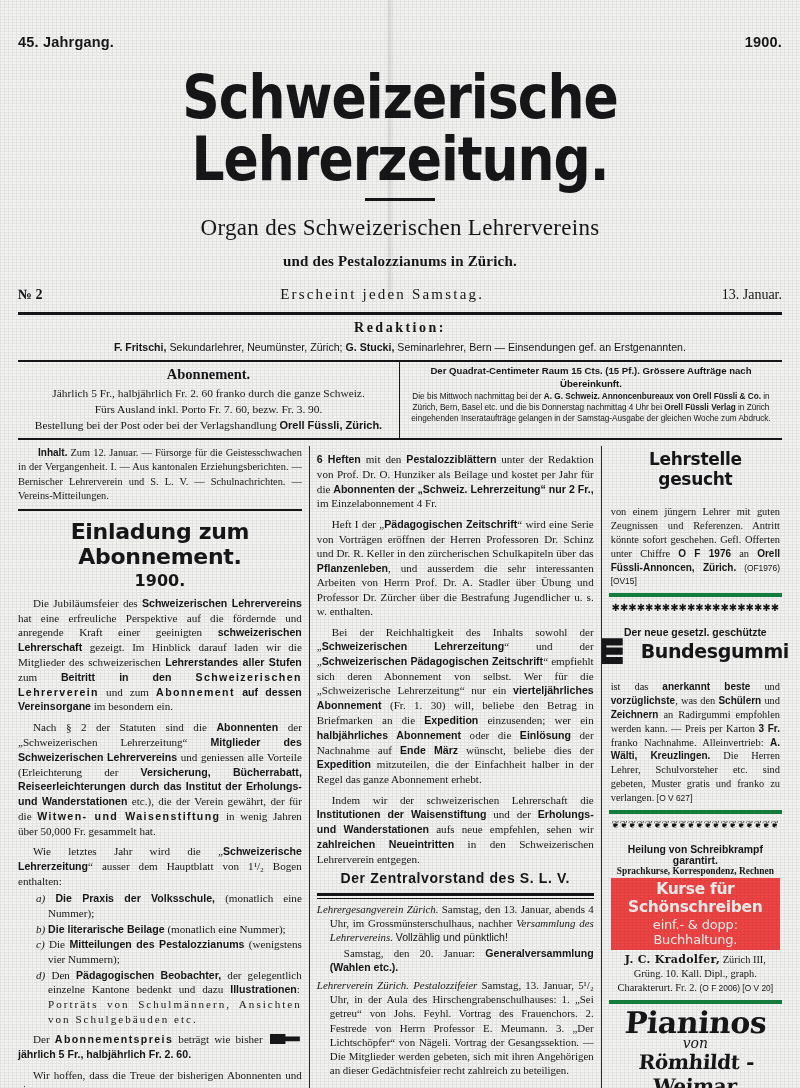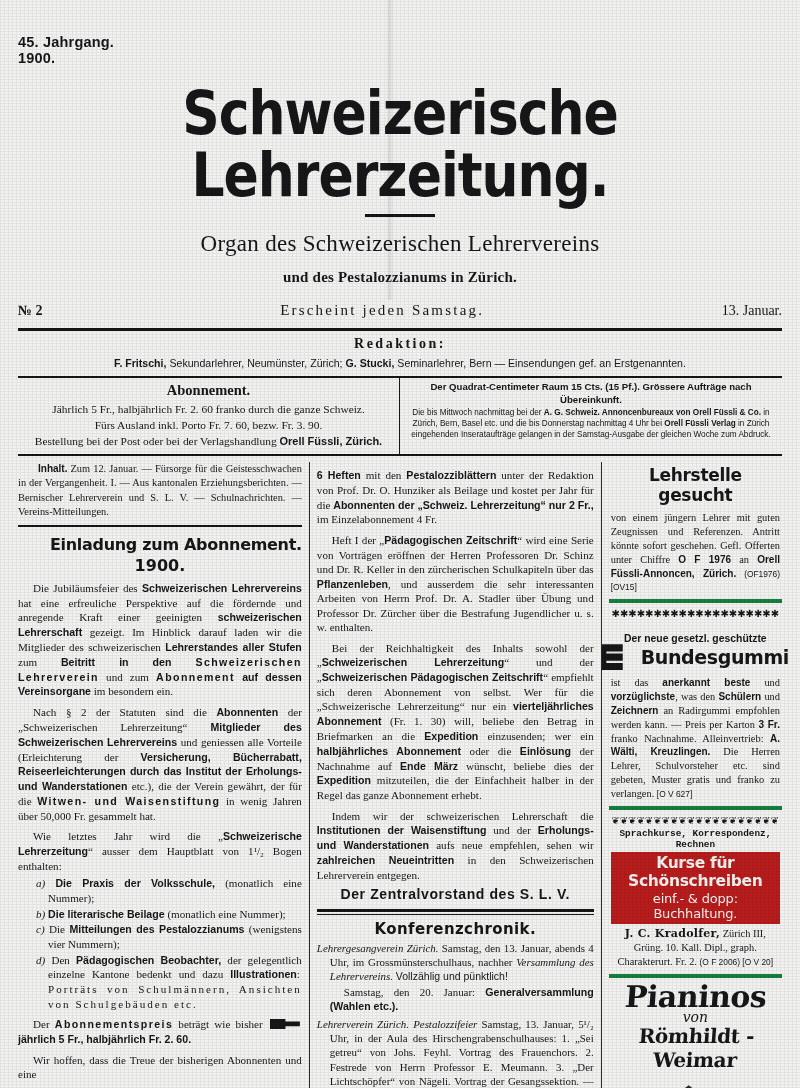--- a/index.html
+++ b/index.html
@@ -10,21 +10,21 @@
     color:#17171a;
     overflow:hidden;
     position:relative;
   }
   .page { position:relative; width:800px; height:1088px; padding:0; box-sizing:border-box; }
 
   
   .masthead { padding:34px 18px 0 18px; }
   .issue-line { display:flex; justify-content:space-between; align-items:baseline;
     font-family:"Liberation Sans", sans-serif; font-weight:bold; font-size:14.5px;
-    letter-spacing:.2px;flex-direction:column; }
+    letter-spacing:.2px; }
   .paper-title { text-align:center; font-family:"DejaVu Sans", sans-serif;
     font-weight:bold; font-size:52px; line-height:1.02; letter-spacing:-1px;
     margin:16px 0 0 0; transform:scaleY(1.18); transform-origin:top center; }
   .title-rule { width:70px; height:3px; background:#17171a; margin:26px auto 0 auto; }
   .organ { text-align:center; font-size:23px; margin-top:14px; letter-spacing:.3px; }
   .sub-organ { text-align:center; font-size:15px; font-weight:bold; margin-top:12px;
     font-family:"Liberation Serif", serif; letter-spacing:.2px; }
   .issue-row { display:flex; justify-content:space-between; align-items:baseline;
     margin-top:16px; font-size:14px; }
   .issue-no { font-weight:bold; font-size:14px; }
@@ -62,22 +62,22 @@
   .col { box-sizing:border-box; }
   .col-a { width:38.2%; padding-right:7px; border-right:1.2px solid #2a2a2c; }
   .col-b { width:38.2%; padding:0 7px; border-right:1.2px solid #2a2a2c; }
   .col-c { width:23.6%; padding-left:7px; }
 
   .inhalt { font-size:10.4px; line-height:1.36; text-align:justify;
     text-indent:20px; }
   .inhalt b { font-family:"Liberation Sans", sans-serif; font-weight:bold; font-size:10px; }
   .inhalt-rule { height:2.2px; background:#17171a; margin:6px 0 0 0; }
 
-  .einladung { text-align:right; font-family:"DejaVu Sans", sans-serif;
-    font-weight:bold; font-size:16px; margin-top:8px; letter-spacing:-.3px; }
+  .einladung { text-align:center; font-family:"DejaVu Sans", sans-serif;
+    font-weight:bold; font-size:22px; margin-top:8px; letter-spacing:-.3px; }
   .einladung-year { text-align:center; font-family:"DejaVu Sans", sans-serif;
     font-weight:bold; font-size:16px; margin-top:2px; }
 
   p.body { font-size:11.1px; line-height:1.305; text-align:justify; margin:6px 0 0 0;
     text-indent:15px; hyphens:auto; }
   p.body.noind { text-indent:0; }
   .bd { font-family:"Liberation Sans", sans-serif; font-weight:bold; font-size:10.6px; }
   .bdw { font-family:"Liberation Sans", sans-serif; font-weight:bold; font-size:10.6px;
     letter-spacing:1.4px; }
   .sp { letter-spacing:2px; }
@@ -103,34 +103,34 @@
   .konf-entry b { font-family:"Liberation Sans", sans-serif; font-weight:normal; font-size:10.5px; }
   .konf-sub { font-size:10.9px; line-height:1.3; text-align:justify; margin-top:1px;
     padding-left:13px; text-indent:14px; }
 
   
   .ad { border-bottom:4px solid #15803d; padding:3px 2px 5px 2px; }
   .ad.nb { border-bottom:none; }
   .ad-title { text-align:center; font-family:"DejaVu Sans", sans-serif;
     font-weight:bold; font-size:17px; letter-spacing:-.3px; }
   .ad-body { font-family:"Liberation Serif", serif; font-size:10.4px; line-height:1.33;
-    text-align:justify; margin-top:6px; }
+    text-align:justify; margin-top:16px; }
   .ad-body b { font-family:"Liberation Sans", sans-serif; font-weight:bold; font-size:10px; }
   .ad-code { font-size:8.4px; font-family:"Liberation Sans", sans-serif; }
   .star-row { text-align:center; font-size:10px; letter-spacing:0px; line-height:1;
     margin:3px 0 2px 0; font-family:"DejaVu Sans", sans-serif; overflow:hidden;
     white-space:nowrap; }
   .ad-lead { text-align:center; font-family:"Liberation Sans", sans-serif;
     font-weight:bold; font-size:10.4px; margin-top:14px; }
   .gummi-row { display:flex; align-items:center; justify-content:center; gap:18px; }
   .gummi-mark { width:21px; height:26px; background:#17171a; flex:0 0 auto;
     clip-path:polygon(0 0,100% 0,100% 28%,22% 28%,22% 36%,100% 36%,100% 64%,22% 64%,22% 72%,100% 72%,100% 100%,0 100%); }
   .gummi-title { font-family:"DejaVu Sans", sans-serif; font-weight:bold; font-size:19px;
     letter-spacing:-.4px; }
-  .banner { background:#b91c1c; color:#f2f2f0; text-align:center; padding:2px 2px 3px 2px;
+  .banner { background:#ef4444; color:#f2f2f0; text-align:center; padding:2px 2px 3px 2px;
     margin-top:2px; }
   .banner .b1 { font-family:"DejaVu Sans", sans-serif; font-weight:bold; font-size:15.5px;
     letter-spacing:-.3px; }
   .banner .b2 { font-family:"DejaVu Sans", sans-serif; font-size:13px; letter-spacing:-.2px;
     margin-top:1px; }
   .krad { text-align:center; font-size:10.4px; line-height:1.32; margin-top:3px; }
   .krad .nm { font-family:"DejaVu Serif", serif; font-weight:bold; font-size:11px;
     letter-spacing:.3px; }
 
   .piano-title { text-align:center; font-family:"DejaVu Serif", serif; font-weight:bold;
@@ -227,21 +227,20 @@
       <p class="body"><span>Heft I der „</span><span class="bd">Pädagogischen Zeitschrift</span><span>“ wird eine Serie von Vorträgen eröffnen der Herren Professoren Dr. Schinz und Dr. R. Keller in den zürcherischen Schulkapiteln über das </span><span class="bd">Pflanzenleben</span><span>, und ausserdem die sehr interessanten Arbeiten von Herrn Prof. Dr. A. Stadler über Übung und Professor Dr. Zürcher über die Bestrafung Jugendlicher u. s. w. enthalten.</span></p>
 
       <p class="body"><span>Bei der Reichhaltigkeit des Inhalts sowohl der „</span><span class="bd">Schweizerischen Lehrerzeitung</span><span>“ und der „</span><span class="bd">Schweizerischen Pädagogischen Zeitschrift</span><span>“ empfiehlt sich deren Abonnement von selbst. Wer für die „Schweizerische Lehrerzeitung“ nur ein </span><span class="bd">vierteljährliches Abonnement</span><span> (Fr. 1. 30) will, beliebe den Betrag in Briefmarken an die </span><span class="bd">Expedition</span><span> einzusenden; wer ein </span><span class="bd">halbjährliches Abonnement</span><span> oder die </span><span class="bd">Einlösung</span><span> der Nachnahme auf </span><span class="bd">Ende März</span><span> wünscht, beliebe dies der </span><span class="bd">Expedition</span><span> mitzuteilen, die der Einfachheit halber in der Regel das ganze Abonnement erhebt.</span></p>
 
       <p class="body"><span>Indem wir der schweizerischen Lehrerschaft die </span><span class="bd">Institutionen der Waisenstiftung</span><span> und der </span><span class="bd">Erholungs- und Wanderstationen</span><span> aufs neue empfehlen, sehen wir </span><span class="bd">zahlreichen Neueintritten</span><span> in den Schweizerischen Lehrerverein entgegen.</span></p>
 
       <div class="zentralvorstand">Der Zentralvorstand des S. L. V.</div>
 
       <div class="konf-rule"></div>
       <div class="konf-rule2"></div>
-      <div class="konf-head">Konferenzchronik.</div>
 
       <div class="konf-entry"><i>Lehrergesangverein Zürich.</i><span> Samstag, den 13. Januar, abends 4 Uhr, im Grossmünsterschulhaus, nachher </span><i>Versammlung des Lehrervereins.</i><b> Vollzählig und pünktlich!</b></div>
       <div class="konf-sub"><span style="font-family:'Liberation Serif',serif;">Samstag, den 20. Januar: </span><b style="font-family:'Liberation Sans',sans-serif;font-size:10.6px;">Generalversammlung (Wahlen etc.).</b></div>
 
       <div class="konf-entry"><i>Lehrerverein Zürich.</i><i> Pestalozzifeier</i><span> Samstag, 13. Januar, 5¹/₂ Uhr, in der Aula des Hirschengrabenschulhauses: 1. „Sei getreu“ von Johs. Feyhl. Vortrag des Frauenchors. 2. Festrede von Herrn Professor E. Meumann. 3. „Der Lichtschöpfer“ von Nägeli. Vortrag der Gesangssektion. — Die Mitglieder werden gebeten, sich mit ihren Angehörigen an dieser Gedächtnisfeier recht zahlreich zu beteiligen.</span></div>
 
     </div>
 
     <div class="col col-c">
 
@@ -255,21 +254,22 @@
         <div class="ad-lead">Der neue gesetzl. geschützte</div>
         <div class="gummi-row">
           <span class="gummi-mark"></span>
           <span class="gummi-title">Bundesgummi</span>
         </div>
         <div class="ad-body"><span>ist das </span><b>anerkannt beste</b><span> und </span><b>vorzüglichste</b><span>, was den </span><b>Schülern</b><span> und </span><b>Zeichnern</b><span> an Radirgummi empfohlen werden kann. — Preis per Karton </span><b>3 Fr.</b><span> franko Nachnahme. Alleinvertrieb: </span><b>A. Wälti, Kreuzlingen.</b><span> Die Herren Lehrer, Schulvorsteher etc. sind gebeten, Muster gratis und franko zu verlangen.</span> <span class="ad-code">[O V 627]</span></div>
       </div>
 
       <div class="ad">
         <div class="star-row">❦❦❦❦❦❦❦❦❦❦❦❦❦❦❦❦❦❦❦❦</div>
-        <div style="text-align:center;font-size:9.4px;font-family:Liberation Mono, monospace;font-weight:bold;">Sprachkurse, Korrespondenz, Rechnen</div>
+        <div class="ad-lead">Heilung von Schreibkrampf garantirt.</div>
+        <div style="text-align:center;font-size:9.4px;font-family:Liberation Serif, serif;font-weight:bold;">Sprachkurse, Korrespondenz, Rechnen</div>
         <div class="banner">
           <div class="b1">Kurse für Schönschreiben</div>
           <div class="b2">einf.- &amp; dopp:  Buchhaltung.</div>
         </div>
         <div class="krad"><span class="nm">J. C. Kradolfer,</span><span> Zürich III, Grüng. 10. Kall. Dipl., graph. Charakterurt. Fr. 2.</span> <span class="ad-code">(O F 2006)   [O V 20]</span></div>
       </div>
 
       <div class="ad nb">
         <div class="piano-title">Pianinos</div>
         <div class="piano-von">von</div>

